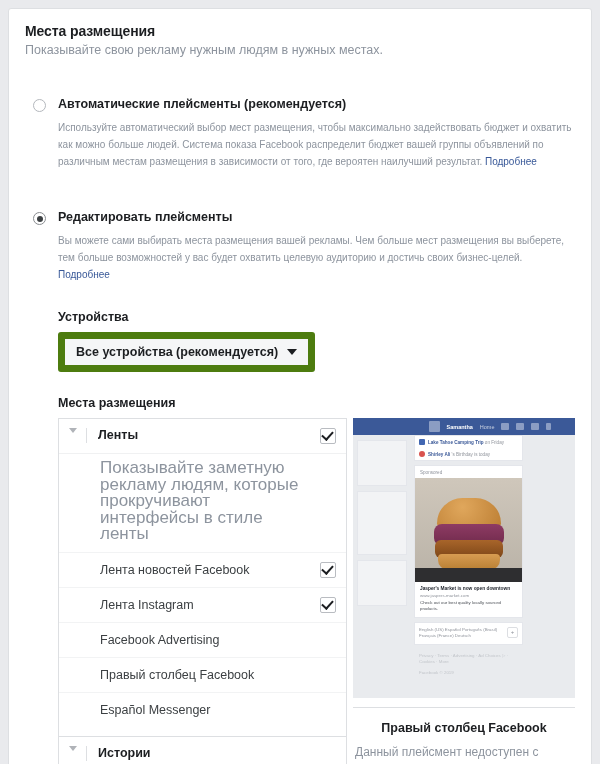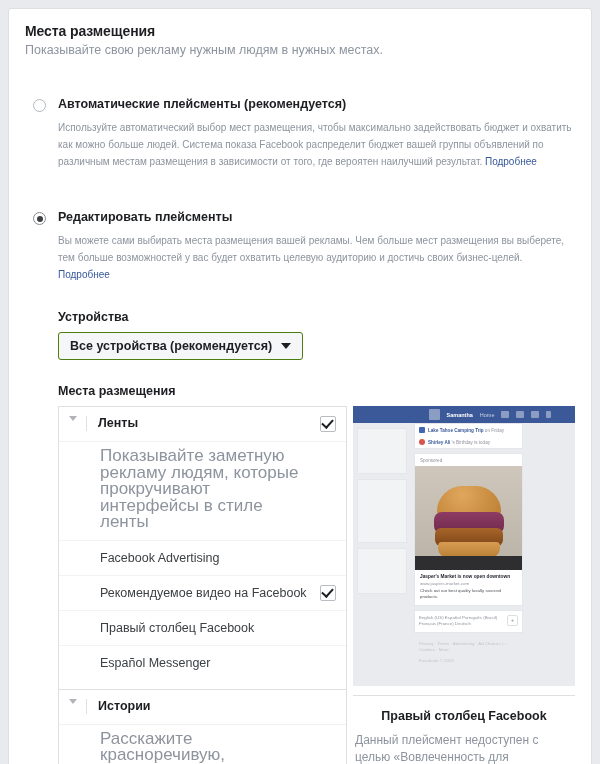--- a/index.html
+++ b/index.html
@@ -86,21 +86,21 @@
     font-weight: bold;
     color: #1c1e21;
     margin: 0 0 8px 0;
   }
   .devices-wrap { margin: 27px 0 4px 33px; }
   .select-btn {
     display: inline-flex;
     align-items: center;
     gap: 9px;
     background: #f5f6f7;
-    border: 1px solid #4d7c0f;
+    border: 7px solid #4d7c0f;
     border-radius: 3px;
     padding: 6px 11px;
     font-size: 12.5px;
     font-weight: bold;
     color: #1c1e21;
     cursor: pointer;
   }
   .caret {
     width: 0; height: 0;
     border-left: 5px solid transparent;
@@ -424,26 +424,30 @@
             <div>
               <div class="grp-head">
                 <span class="caret sm"></span>
                 <span class="vdiv"></span>
                 <span class="grp-name">Ленты</span>
                 <span class="cbox on"></span>
               </div>
               <div class="grp-desc">Показывайте заметную рекламу людям, которые прокручивают интерфейсы в стиле ленты</div>
 
               <div class="pl-row">
+                <span class="nm">Лента новостей Facebook</span>
+                <span class="cbox on"></span>
+              </div>
+              <div class="pl-row">
+                <span class="nm">Лента Instagram</span>
+                <span class="cbox on"></span>
+              </div>
+              <div class="pl-row">
                 <span class="nm">Facebook Advertising</span>
                 <span class="cbox" style="visibility:hidden"></span>
-              </div>
-              <div class="pl-row">
-                <span class="nm">Рекомендуемое видео на Facebook</span>
-                <span class="cbox on"></span>
               </div>
               <div class="pl-row">
                 <span class="nm">Правый столбец Facebook</span>
                 <span class="cbox" style="visibility:hidden"></span>
               </div>
               <div class="pl-row">
                 <span class="nm">Español Messenger</span>
                 <span class="cbox" style="visibility:hidden"></span>
               </div>
             </div>

